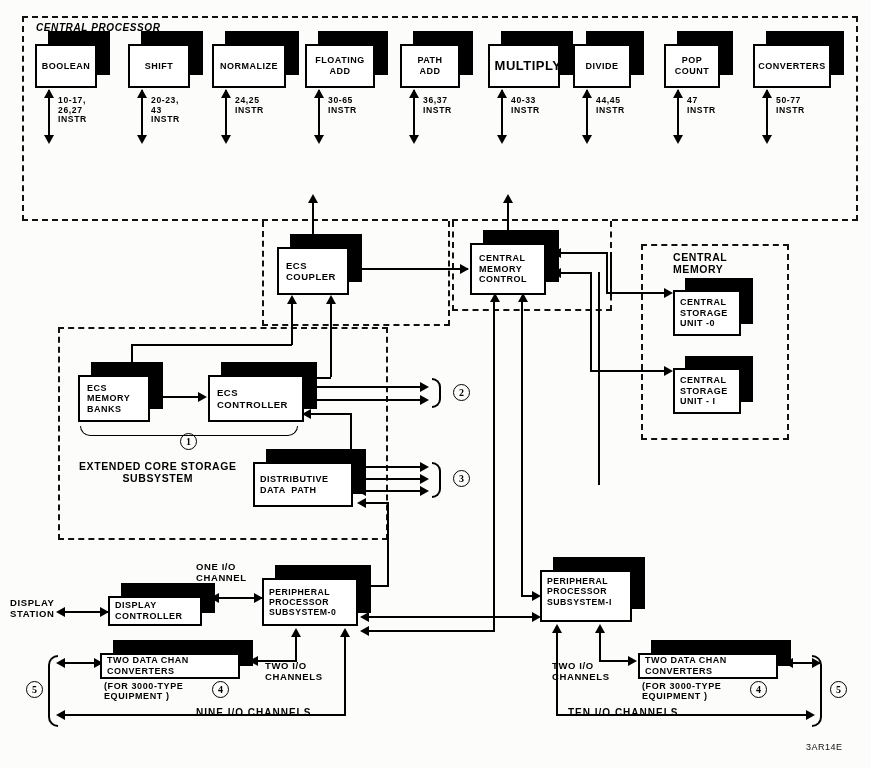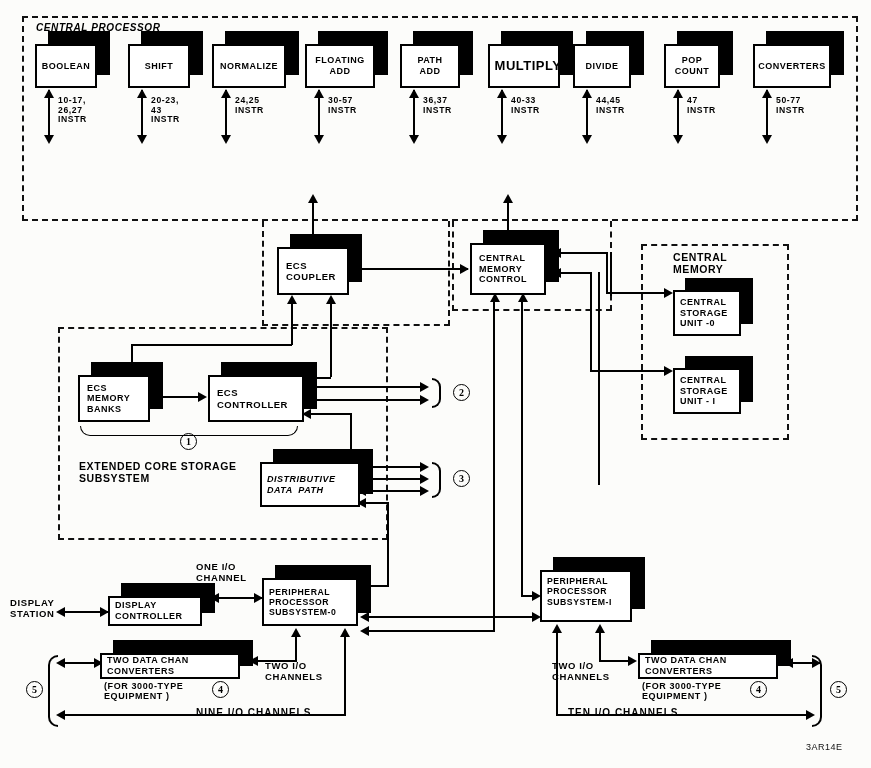--- a/index.html
+++ b/index.html
@@ -109,21 +109,21 @@
         <div class="face">
           <div class="lbl" style="font-size:9px;">FLOATING
 ADD</div>
         </div>
       </div>
       <div class="abs">
         <div class="ln lnv" style="left:318.2px;top:90px;height:52px;"></div>
         <div class="ar up" style="left:314px;top:89px;"></div>
         <div class="ar down" style="left:314px;top:135px;"></div>
       </div>
-      <div class="txt" style="left: 328px; top: 96px; font-size: 8.6px;">30-57
+      <div class="txt" style="left: 328px; top: 96px; font-size: 8.6px;">30-65
 INSTR</div>
       <div class="box3d ctr" style="left: 400px; top: 44px; width: 60px; height: 44px;">
         <div class="top" style="left:13px;top:-13px;width:60px;height:13px;"></div>
         <div class="side" style="left:60px;top:-13px;width:13px;height:44px;"></div>
         <div class="face">
           <div class="lbl" style="font-size:9px;">PATH
 ADD</div>
         </div>
       </div>
       <div class="abs">
@@ -187,21 +187,21 @@
         <div class="ln lnv" style="left:766.2px;top:90px;height:52px;"></div>
         <div class="ar up" style="left:762px;top:89px;"></div>
         <div class="ar down" style="left:762px;top:135px;"></div>
       </div>
       <div class="txt" style="left: 776px; top: 96px; font-size: 8.6px;">50-77
 INSTR</div>
     </div>
 
 
   <div class="dashframe" style="left:58px;top:327px;width:330px;height:213px;"></div>
-  <div class="txt" style="left:79px;top:461px;font-size:10.5px;">EXTENDED CORE STORAGE
+  <div class="txt" style="left:79px;top:461px;font-size:10.5px;text-align:center;">EXTENDED CORE STORAGE
 SUBSYSTEM</div>
 
   <div class="dashframe" style="left:262px;top:221px;width:188px;height:105px;border-top:none;"></div>
   <div class="dashframe" style="left:452px;top:221px;width:160px;height:90px;border-top:none;"></div>
 
   <div class="dashframe" style="left:641px;top:244px;width:148px;height:196px;"></div>
   <div class="txt" style="left:673px;top:252px;font-size:10.5px;">CENTRAL
 MEMORY</div>
 
   <div class="box3d" style="left:277px;top:247px;width:72px;height:48px;">
@@ -259,21 +259,21 @@
     <div class="side" style="left:96px;top:-13px;width:13px;height:47px;"></div>
     <div class="face">
       <div class="lbl" style="font-size:9.5px;">ECS
 CONTROLLER</div>
     </div>
   </div>
 
   <div class="underbrace" style="left:80px;top:426px;width:216px;"></div>
   <div class="circ" style="left:180px;top:433px;">1</div>
 
-  <div class="box3d" style="left:260px;top:462px;width:100px;height:45px;font-style:italic;">
+  <div class="box3d" style="left:253px;top:462px;width:100px;height:45px;">
     <div class="top" style="left:13px;top:-13px;width:100px;height:13px;"></div>
     <div class="side" style="left:100px;top:-13px;width:13px;height:45px;"></div>
     <div class="face">
       <div class="lbl" style="font-size:9px;padding-left:5px;">DISTRIBUTIVE
 DATA  PATH</div>
     </div>
   </div>
   <div class="circ" style="left:336px;top:489px;">1</div>
 
   <div class="box3d" style="left:108px;top:596px;width:94px;height:30px;">

